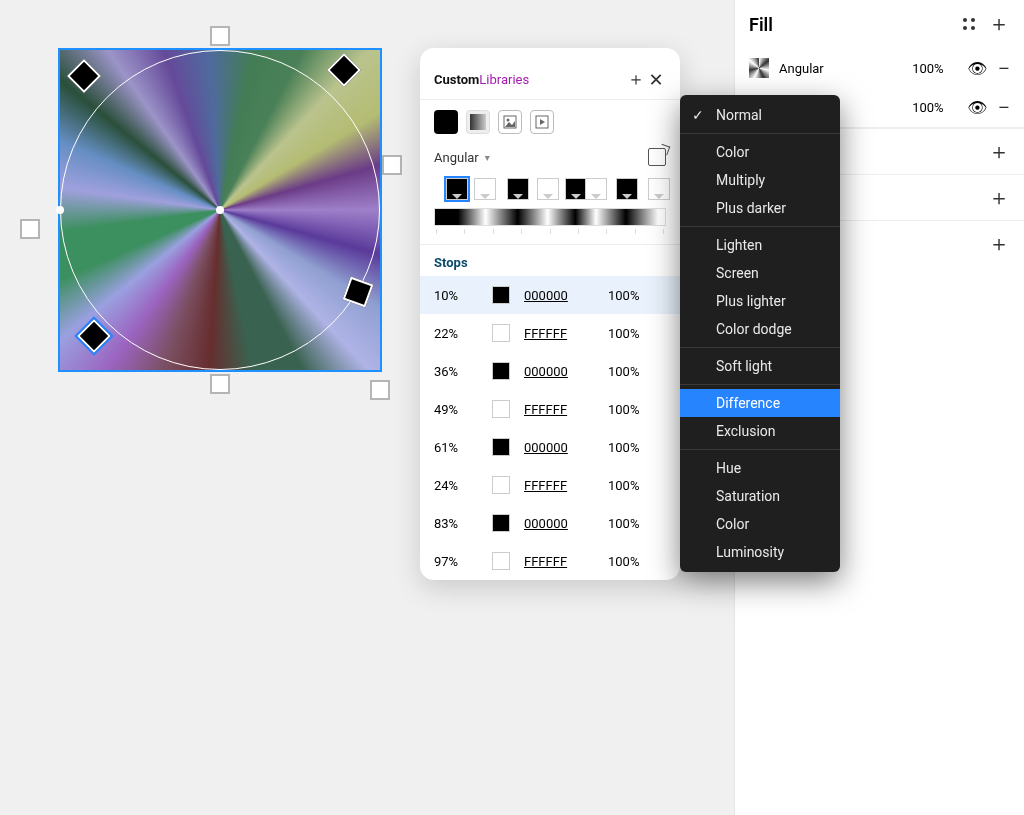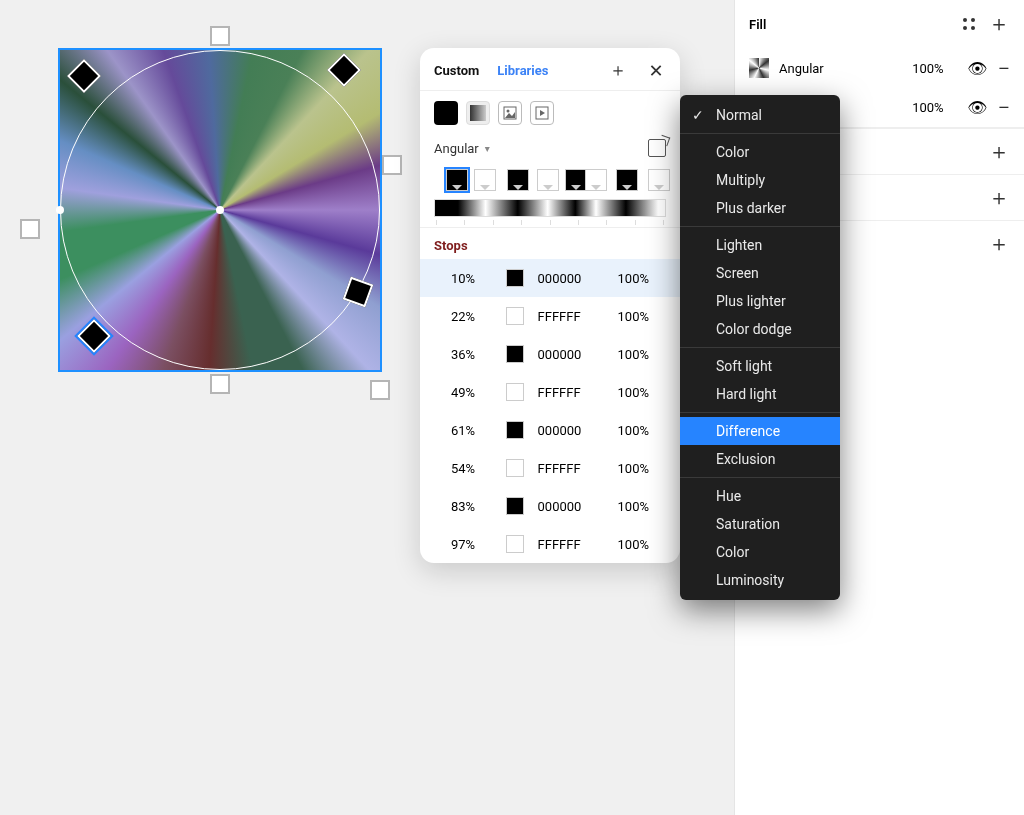--- a/index.html
+++ b/index.html
@@ -35,21 +35,21 @@
   }
   .dot { position: absolute; width: 8px; height: 8px; background: #fff; border-radius: 50%; }
 
   
   .fill-panel {
     position: absolute; right: 0; top: 0; width: 290px; height: 815px;
     background: #fff; border-left: 1px solid #e5e5e5;
     font-size: 13px;
   }
   .fill-header { display: flex; align-items: center; justify-content: space-between; padding: 8px 14px; height:48px;}
-  .fill-header .title { font-weight: 600; font-size: 13px;}
+  .fill-header .title { font-weight: 600; font-size: 18px;}
   .fill-header .right { display:flex; gap:12px; align-items:center;}
   .four-dots { width:14px; height:14px; position:relative;}
   .four-dots span{position:absolute;width:4px;height:4px;background:#333;border-radius:50%;}
   .four-dots span:nth-child(1){left:1px;top:1px}.four-dots span:nth-child(2){right:1px;top:1px}
   .four-dots span:nth-child(3){left:1px;bottom:1px}.four-dots span:nth-child(4){right:1px;bottom:1px}
   .plus-lg{font-size:22px; font-weight:300; line-height:14px; color:#333;}
   .fill-row{display:flex;align-items:center;padding:6px 14px; gap:10px; height:40px;}
   .fill-row .swatch{width:20px;height:20px;flex:0 0 20px;}
   .swatch.angular{background:conic-gradient(#fff,#333,#fff,#333,#fff,#333,#fff,#333);}
   .fill-row .name{flex:1;}
@@ -58,22 +58,22 @@
   .minus{font-size:22px; font-weight:300;}
   .section-sep{border-top:1px solid #eee; padding:6px 14px; display:flex; justify-content:flex-end; height:46px; align-items:center;}
 
   
   .popover {
     position: absolute; left: 420px; top: 48px; width: 260px;
     background: #fff; border-radius: 14px; box-shadow: 0 8px 28px rgba(0,0,0,0.16);
     font-size: 13px;
     overflow: hidden;
   }
-  .pop-tabs{display:flex; align-items:center; padding:12px 14px 10px; gap:18px; border-bottom:1px solid #eee;}
-  .pop-tabs .tab{color:#3b82f6; font-weight:700; cursor:pointer;}
+  .pop-tabs{display:flex; align-items:center; padding:12px 14px 10px; border-bottom:1px solid #eee;margin-top:9px;}
+  .pop-tabs .tab{color:#a21caf; font-weight:400; cursor:pointer;}
   .pop-tabs .tab.active{color:#111; font-weight:700;}
   .pop-tabs .spacer{flex:1}
   .pop-tabs .iconbtn{width:20px;height:20px;display:flex;align-items:center;justify-content:center;color:#333;font-size:18px;}
   .type-row{display:flex;gap:8px;padding:10px 14px;align-items:center;}
   .type-swatch{width:24px;height:24px;border-radius:4px;display:flex;align-items:center;justify-content:center;border:1px solid transparent;}
   .type-swatch.solid{background:#000;}
   .type-swatch.selected{background-color:#eee;border-color:#ddd;}
   .type-swatch.selected .grad-inner{width:16px;height:16px;background:linear-gradient(to right,#333,#ccc);}
   .type-swatch.icon{border:1px solid #bbb; color:#666; font-size:12px;}
   .angular-row{display:flex;align-items:center;gap:6px;padding:4px 14px 8px;}
@@ -85,27 +85,27 @@
   
   .stops-editor{padding:4px 14px 0;}
   .stop-thumbs{position:relative;height:30px;}
   .stop-thumb{position:absolute;top:0;width:22px;height:22px;border:1px solid #ccc;background:#fff;}
   .stop-thumb.filled{background:#000;}
   .stop-thumb.selected{outline:2px solid #2684ff;}
   .stop-thumb::after{content:"";position:absolute;left:50%;bottom:-5px;transform:translateX(-50%);border:5px solid transparent;border-top-color:#ccc;}
   .grad-bar{height:18px;background:linear-gradient(to right,#000 10%,#fff 22%,#000 36%,#fff 49%,#000 61%,#fff 70%,#000 83%,#fff 97%);border:1px solid #ddd;}
   .ticks{height:10px;display:flex;justify-content:space-between;padding:0 2px;}
   .ticks span{width:1px;height:5px;background:#ddd;margin-top:3px;}
-  .stops-header{padding:10px 14px 6px;font-weight:700;color:#7f1d1d;border-top:1px solid #eee;}
-  .stop-row{display:flex;align-items:center;height:38px;padding:0 31px;gap:14px;}
+  .stops-header{padding:10px 14px 6px;font-weight:700;color:#0c4a6e;border-top:1px solid #eee;margin-top:8px;}
+  .stop-row{display:flex;align-items:center;height:38px;padding:0 14px;gap:14px;}
   .stop-row.selected{background:#e9f2fc;}
   .stop-row .pos{width:44px;}
   .stop-row .sw{width:18px;height:18px;border:1px solid #ccc;}
   .stop-row .sw.black{background:#000;}
-  .stop-row .hex{width:70px;}
+  .stop-row .hex{width:70px;text-decoration:underline;}
   .stop-row .op{flex:1; text-align:left;}
 
   
   .blend-menu{
     position:absolute; left:680px; top:95px; width:160px;
     background:#1f1f1f; color:#e9e9e9; border-radius:6px;
     box-shadow:0 10px 30px rgba(0,0,0,0.5); font-size:14px; padding:6px 0;
   }
   .blend-sep{height:1px;background:#3a3a3a;margin:4px 0;}
   .blend-item{display:flex;align-items:center;gap:10px;padding:6px 14px 6px 12px;cursor:pointer;}
@@ -256,21 +256,21 @@
         <span class="hex">FFFFFF</span>
         <span class="op">100%</span>
       </div>
       <div class="stop-row">
         <span class="pos">61%</span>
         <span class="sw black"></span>
         <span class="hex">000000</span>
         <span class="op">100%</span>
       </div>
       <div class="stop-row">
-        <span class="pos">54%</span>
+        <span class="pos">24%</span>
         <span class="sw "></span>
         <span class="hex">FFFFFF</span>
         <span class="op">100%</span>
       </div>
       <div class="stop-row">
         <span class="pos">83%</span>
         <span class="sw black"></span>
         <span class="hex">000000</span>
         <span class="op">100%</span>
       </div>
@@ -316,24 +316,20 @@
     </div>
     <div class="blend-item">
       <span class="chk">✓</span>
       <span>Color dodge</span>
     </div>
     <div class="blend-sep"></div>
     <div class="blend-item">
       <span class="chk">✓</span>
       <span>Soft light</span>
     </div>
-    <div class="blend-item">
-      <span class="chk">✓</span>
-      <span>Hard light</span>
-    </div>
     <div class="blend-sep"></div>
     <div class="blend-item highlight">
       <span class="chk">✓</span>
       <span>Difference</span>
     </div>
     <div class="blend-item">
       <span class="chk">✓</span>
       <span>Exclusion</span>
     </div>
     <div class="blend-sep"></div>

